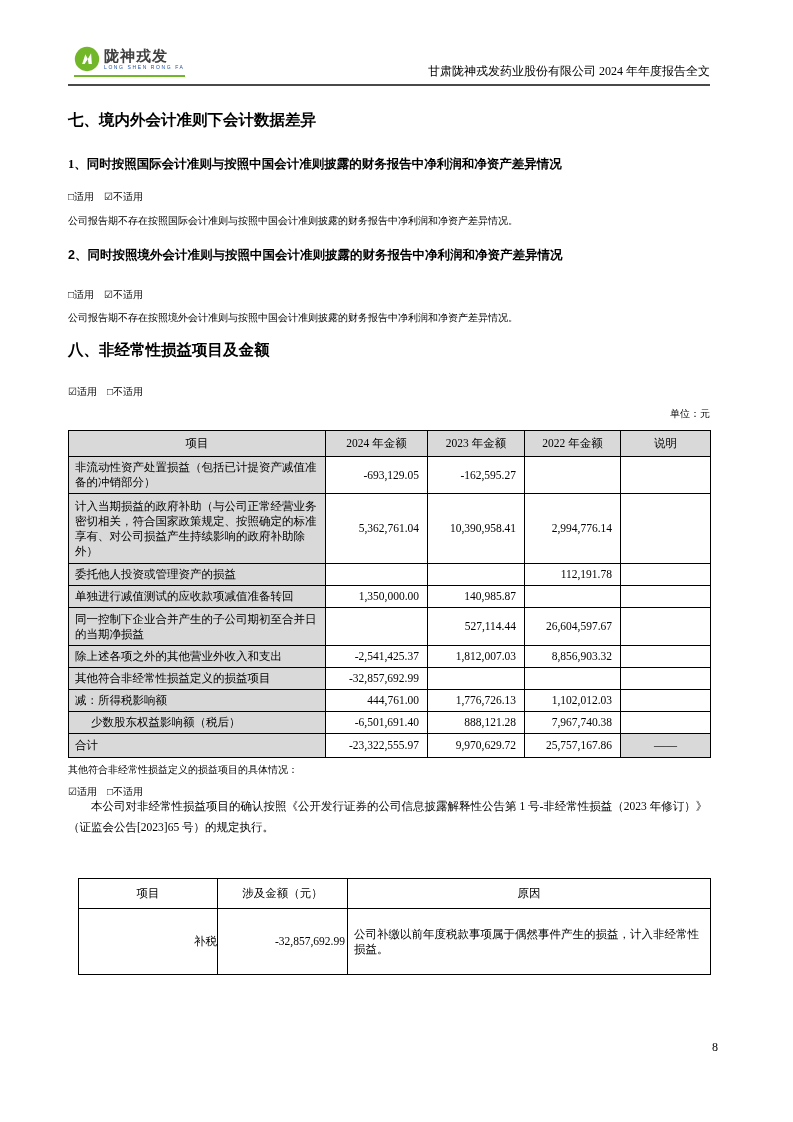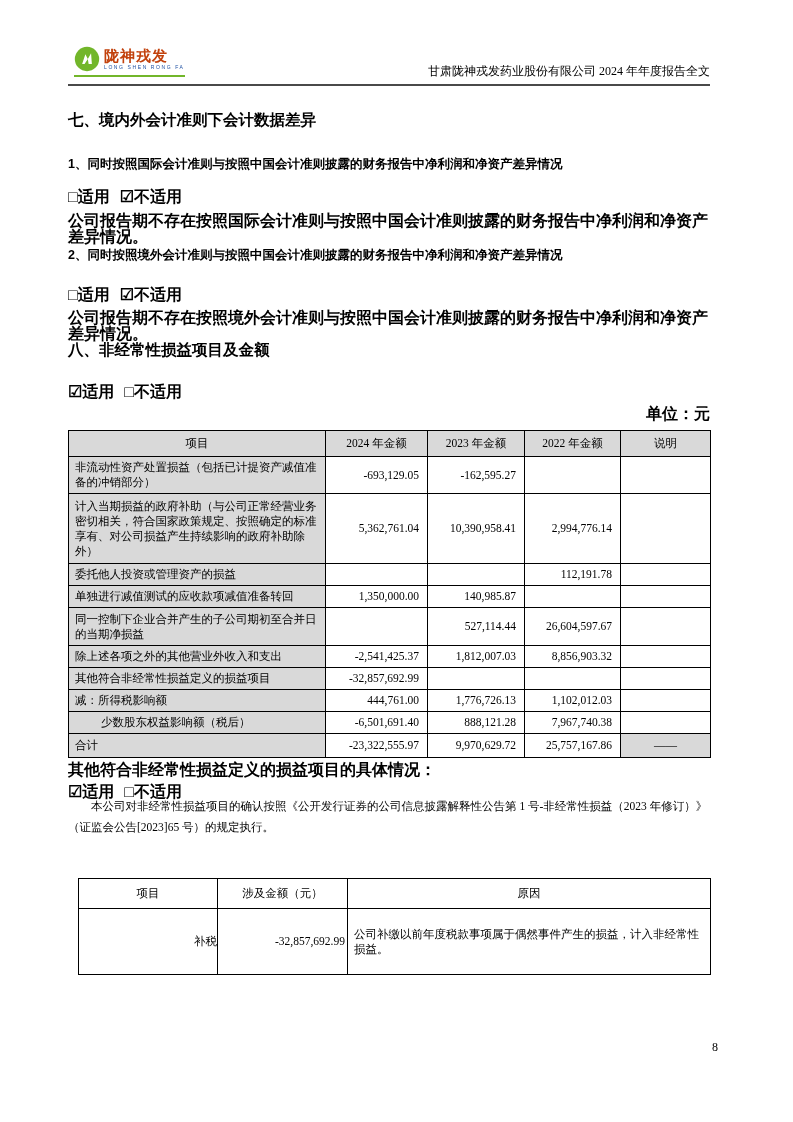--- a/index.html
+++ b/index.html
@@ -13,44 +13,44 @@
   
   .hdr {
     position:absolute; left:68px; width:642px; top:42px; height:44px;
     border-bottom:2px solid #4a4a4a;
   }
   .logo { position:absolute; left:6px; top:4px; padding-bottom:3px;
           border-bottom:2px solid #72b62a; display:flex; align-items:center; }
   .logo-circle { width:26px; height:26px; flex:0 0 26px; }
   .logo-txt { margin-left:4px; display:flex; flex-direction:column; }
   .logo-cn { font-family:"Liberation Sans","DejaVu Sans",sans-serif;
-             font-weight:bold; color:#c2410c; font-size:15px; line-height:16px; letter-spacing:1px;}
+             font-weight:bold; color:#404040; font-size:15px; line-height:16px; letter-spacing:1px;}
   .logo-en { font-family:"Liberation Sans","DejaVu Sans",sans-serif;
              color:#1e50a2; font-size:5px; line-height:7px; letter-spacing:1.6px; }
   .doc-title { position:absolute; right:0; bottom:4px; font-size:12px; }
   
   .abs { position:absolute; left:68px; width:642px;margin-top:12px; }
   .h1 { font-family:"Liberation Sans","DejaVu Sans",sans-serif;
         font-weight:bold; font-size:15.5px; }
   .h2 { font-family:"Liberation Sans","DejaVu Sans",sans-serif;
         font-weight:bold; font-size:12.5px; }
-  .line { font-size:16px; line-height:16px;font-weight:bold; }
+  .line { font-size:10px; line-height:16px; }
   .chk { margin-right:10px; }
   .unit { text-align:right; }
   .paras { line-height:21px; }
   .paras p { text-indent:2em; }
   
   table { border-collapse:collapse; table-layout:fixed; }
   .tbl { border:1.5px solid #000; }
   .tbl th, .tbl td { border:1px solid #000; font-weight:normal;
         font-size:11.5px; line-height:15px; vertical-align:middle; }
   .tbl th { background:#d9d9d9; text-align:center; }
   .t2 th { background:#ffffff; }
   td.c-item { background:#d9d9d9; text-align:left; padding:3px 8px 3px 6px; }
-  td.c-item.indent { padding-left:32px; }
+  td.c-item.indent { padding-left:22px; }
   td.c-num  { text-align:right; padding-right:8px; }
   td.c-note { text-align:center; }
   tr.total td.c-note { background:#d9d9d9; }
   .t2 td.c-cen { text-align:right; }
   .t2 td.c-amt { text-align:right; padding-right:2px; }
   .t2 td.c-reason { text-align:left; padding:3px 6px; }
   
   .pagenum { position:absolute; left:700px; top:1040px; width:30px;
              text-align:center; font-size:12px; }
 </style>
@@ -68,21 +68,21 @@
       <div class="logo-txt">
         <span class="logo-cn">陇神戎发</span>
         <span class="logo-en">LONG SHEN RONG FA</span>
       </div>
     </div>
     <div class="doc-title">甘肃陇神戎发药业股份有限公司 2024 年年度报告全文</div>
   </div>
 
   <div class="abs h1" style="top:98px;">七、境内外会计准则下会计数据差异</div>
 
-  <div class="abs h2" style="top:144px;">1、同时按照国际会计准则与按照中国会计准则披露的财务报告中净利润和净资产差异情况</div>
+  <div class="abs h2" style="top:144px;font-family:Liberation Serif, serif;">1、同时按照国际会计准则与按照中国会计准则披露的财务报告中净利润和净资产差异情况</div>
   <div class="abs line" style="top:177px;">
     <span class="chk">□适用</span><span>☑不适用</span>
   </div>
   <div class="abs line" style="top:201px;">公司报告期不存在按照国际会计准则与按照中国会计准则披露的财务报告中净利润和净资产差异情况。</div>
 
   <div class="abs h2" style="top:235px;">2、同时按照境外会计准则与按照中国会计准则披露的财务报告中净利润和净资产差异情况</div>
   <div class="abs line" style="top:275px;">
     <span class="chk">□适用</span><span>☑不适用</span>
   </div>
   <div class="abs line" style="top:298px;">公司报告期不存在按照境外会计准则与按照中国会计准则披露的财务报告中净利润和净资产差异情况。</div>

